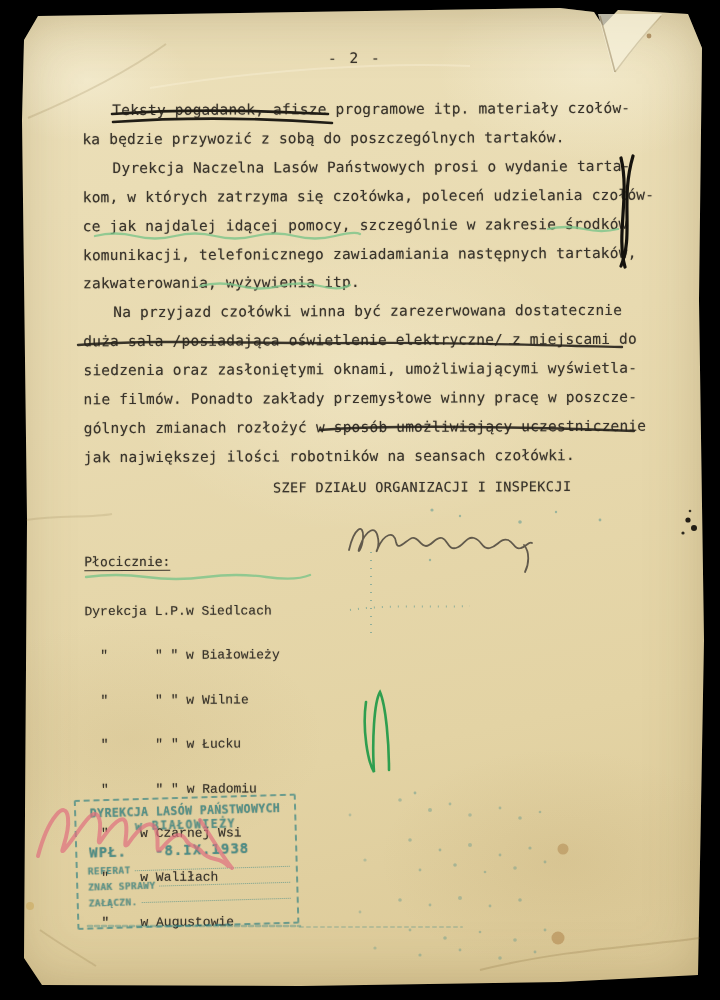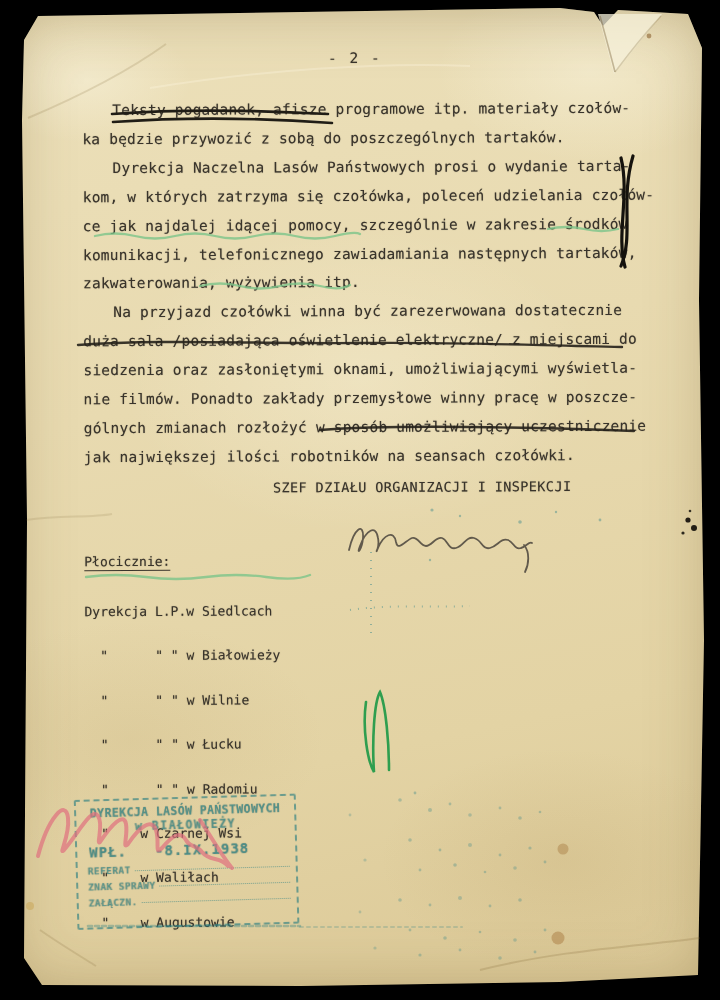--- a/index.html
+++ b/index.html
@@ -25,21 +25,21 @@
   
   .content{position:absolute;inset:0;transform:rotate(-.25deg);color:#39342b;}
   .typed{color:#39342b;text-shadow:0 0 1px rgba(57,52,43,.5);}
   .pagenum{position:absolute;left:330px;top:50px;font-size:14.5px;letter-spacing:2px;}
   .bodytext{position:absolute;left:84px;top:95px;width:580px;}
   .bodytext p{margin:0;font-size:14.5px;line-height:28.9px;letter-spacing:.2px;white-space:pre;}
   .indent{padding-left:30px;}
   .szef{position:absolute;left:273px;top:479px;font-size:13.5px;letter-spacing:.4px;}
   .dist{position:absolute;left:84px;top:524px;font-size:13px;line-height:14.8px;white-space:pre;}
   .dist-heading{display:inline-block;border-bottom:1.6px solid #3a352c;padding-bottom:1px;margin-bottom:4px;}
-  .dist-line{white-space:pre;}
+  .dist-line{white-space:pre;font-family:Liberation Mono, monospace;}
 
   
   .stamp{position:absolute;left:74px;top:796px;width:222px;height:130px;
          transform:rotate(-1.4deg);color:#2b7f82;filter:blur(.35px);opacity:.92;}
   .stamp-border{position:absolute;inset:0;border:2px dashed rgba(43,127,130,.7);border-radius:2px;}
   .stamp-org1{margin-top:7px;text-align:center;font-size:11.5px;font-weight:bold;letter-spacing:.4px;opacity:.85;}
   .stamp-org2{text-align:center;font-size:11.5px;font-weight:bold;letter-spacing:1.5px;opacity:.85;}
   .stamp-date-row{display:flex;align-items:baseline;margin:10px 10px 0 14px;font-weight:bold;opacity:.9;}
   .stamp-wpl{font-size:14px;letter-spacing:1px;}
   .stamp-date{font-size:14px;margin-left:28px;letter-spacing:1px;}

